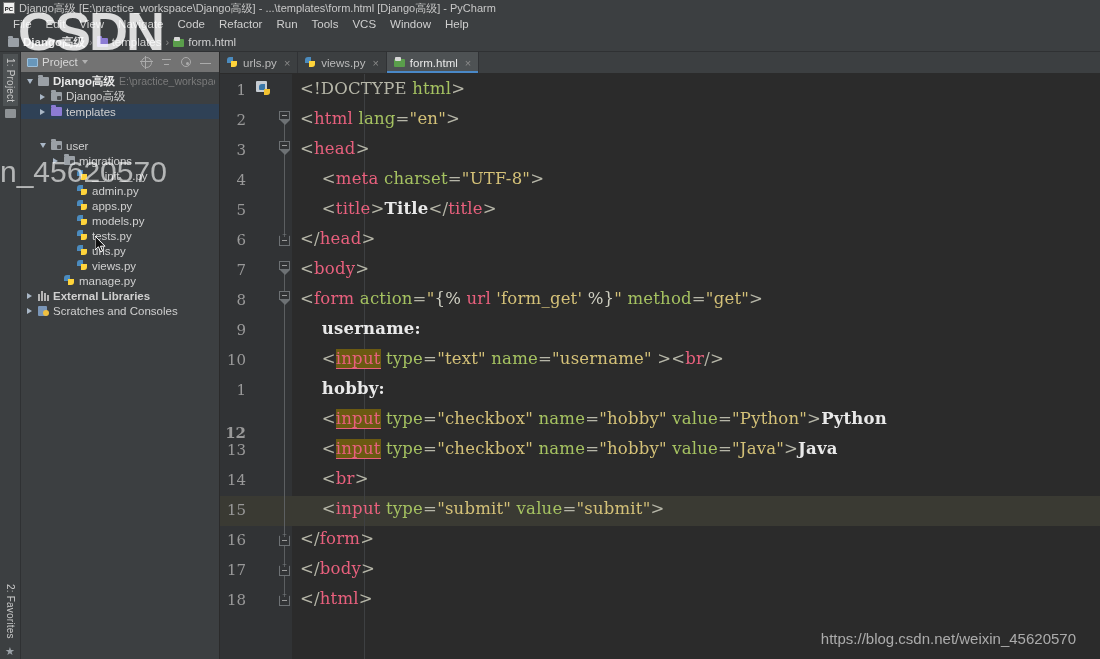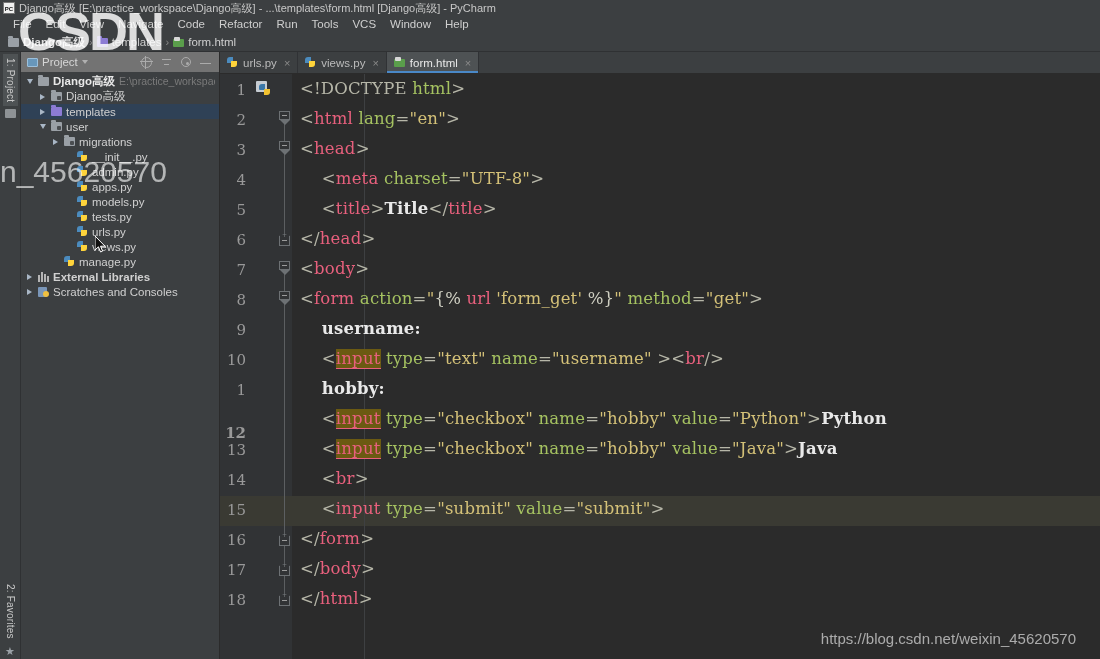--- a/index.html
+++ b/index.html
@@ -289,21 +289,21 @@
             <span class="ic ic-folder mod"></span>
             <span class="row-label">Django高级</span>
           </div>
           <div class="row sel" style="padding-left: 17px;">
             <span class="row-arrow">
               <i class="arrow-r"></i>
             </span>
             <span class="ic ic-folder purple"></span>
             <span class="row-label">templates</span>
           </div>
-          <div class="row" style="padding-left: 17px;">
+          <div class="row" style="padding-left: 17px; margin-top: 19px;">
             <span class="row-arrow">
               <i class="arrow-d"></i>
             </span>
             <span class="ic ic-folder mod"></span>
             <span class="row-label">user</span>
           </div>
           <div class="row" style="padding-left: 30px;">
             <span class="row-arrow">
               <i class="arrow-r"></i>
             </span>

